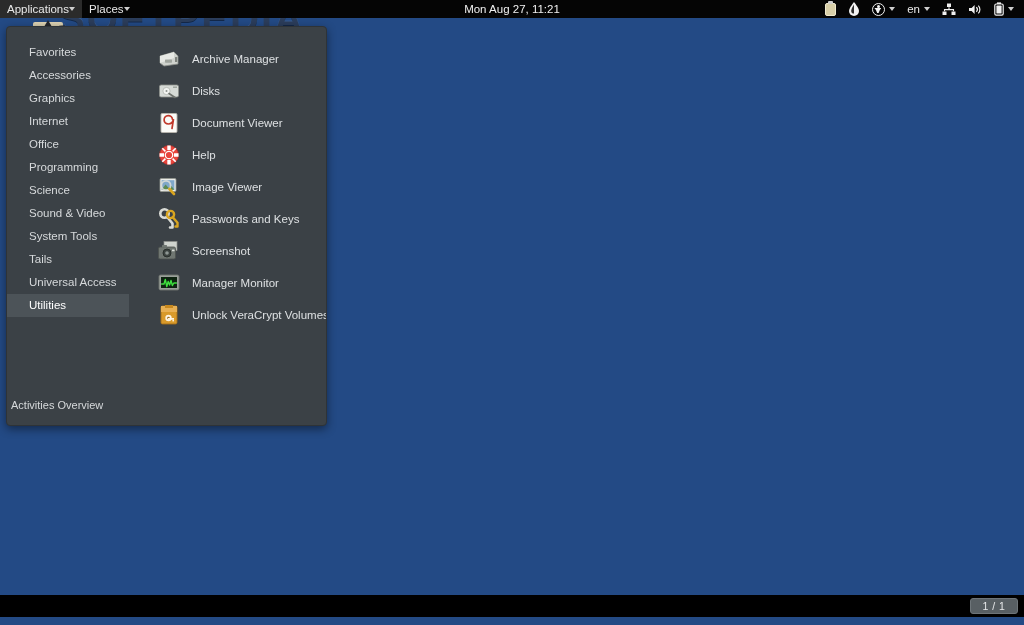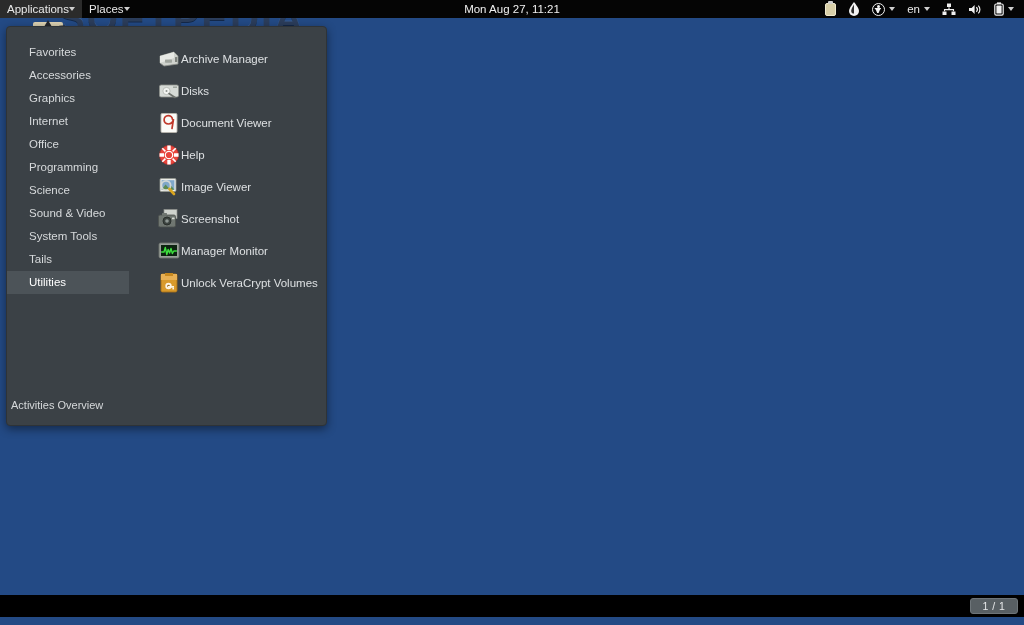--- a/index.html
+++ b/index.html
@@ -179,20 +179,21 @@
   #app-list {
     position: absolute;
     left: 150px;
     top: 16px;
     width: 220px;
   }
   .app-item {
     display: flex;
     align-items: center;
     height: 32px;
+    gap: 11px;
     font-size: 11.5px;
     color: #dde0e2;
     white-space: nowrap;
   }
   .app-icon {
     width: 24px;
     height: 24px;
     flex: 0 0 24px;
     position: relative;
   }
@@ -336,20 +337,23 @@
       </div>
       <div class="cat-item">
         <span>Sound &amp; Video</span>
       </div>
       <div class="cat-item">
         <span>System Tools</span>
       </div>
       <div class="cat-item">
         <span>Tails</span>
       </div>
+      <div class="cat-item">
+        <span>Universal Access</span>
+      </div>
       <div class="cat-item selected">
         <span>Utilities</span>
       </div>
     </div>
 
     <div id="activities">
       <span>Activities Overview</span>
     </div>
 
     <div id="app-list">
@@ -409,20 +413,31 @@
             <rect x="3" y="3.5" width="16" height="13" rx="1.2" fill="#e9ebe8" stroke="#93978f" stroke-width="0.8"></rect>
             <rect x="4.6" y="5.2" width="12.8" height="9.6" fill="#7fa7c9"></rect>
             <path d="M4.6 14.8 L8.6 9.4 L11.6 13 L14 10.6 L17.4 14.8 Z" fill="#5b8a53"></path>
             <circle cx="9" cy="10.5" r="4.6" fill="none" stroke="#d9dcd6" stroke-width="1.8" opacity="0.9"></circle>
             <path d="M12.4 14 L17 19" stroke="#d9a520" stroke-width="2.6" stroke-linecap="round"></path>
           </svg>
         </span>
         <span>Image Viewer</span>
       </div>
 
+      <div class="app-item">
+        <span class="app-icon">
+          <svg width="24" height="24" viewBox="0 0 24 24">
+            <circle cx="7.5" cy="6.5" r="4.2" fill="none" stroke="#d9dbd6" stroke-width="2.6"></circle>
+            <path d="M9.8 9.5 L15.5 16.5 L15.5 20.5 L13 20.5" stroke="#d9dbd6" stroke-width="2.6" fill="none" stroke-linecap="round" stroke-linejoin="round"></path>
+            <circle cx="13.5" cy="7.5" r="3.6" fill="none" stroke="#d9a520" stroke-width="2.4"></circle>
+            <path d="M15.8 10.2 L20.5 15.8 L20.5 19.5 L18.5 19.5" stroke="#d9a520" stroke-width="2.4" fill="none" stroke-linecap="round" stroke-linejoin="round"></path>
+          </svg>
+        </span>
+        <span>Passwords and Keys</span>
+      </div>
 
       <div class="app-item">
         <span class="app-icon">
           <svg width="24" height="24" viewBox="0 0 24 24">
             <rect x="7" y="2.5" width="13" height="9" fill="#cfd3ce" stroke="#8d918c" stroke-width="0.7"></rect>
             <rect x="1.5" y="8" width="17" height="12" rx="1.6" fill="#6f7671" stroke="#4d524e" stroke-width="0.8"></rect>
             <rect x="5" y="6" width="5" height="2.6" rx="0.6" fill="#6f7671"></rect>
             <circle cx="10" cy="14" r="4" fill="#3c4340" stroke="#262b28" stroke-width="0.9"></circle>
             <circle cx="10" cy="14" r="1.8" fill="#8e9793"></circle>
             <rect x="15" y="10.4" width="2.6" height="1.8" rx="0.5" fill="#d8dcd7"></rect>

